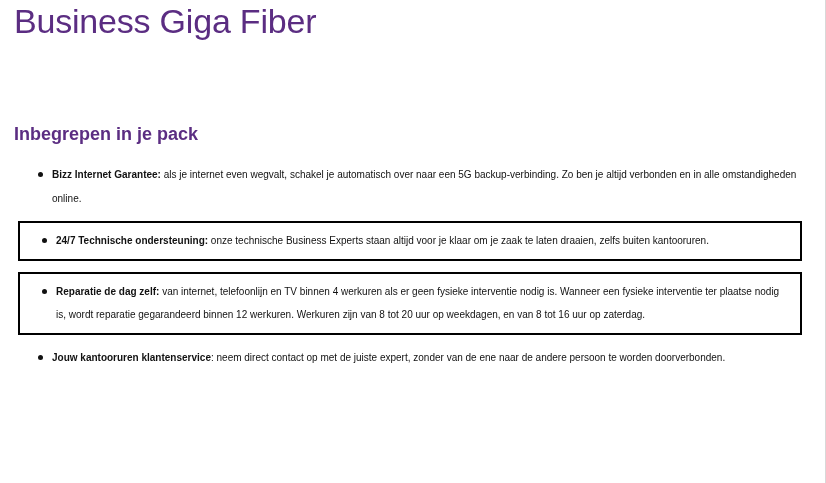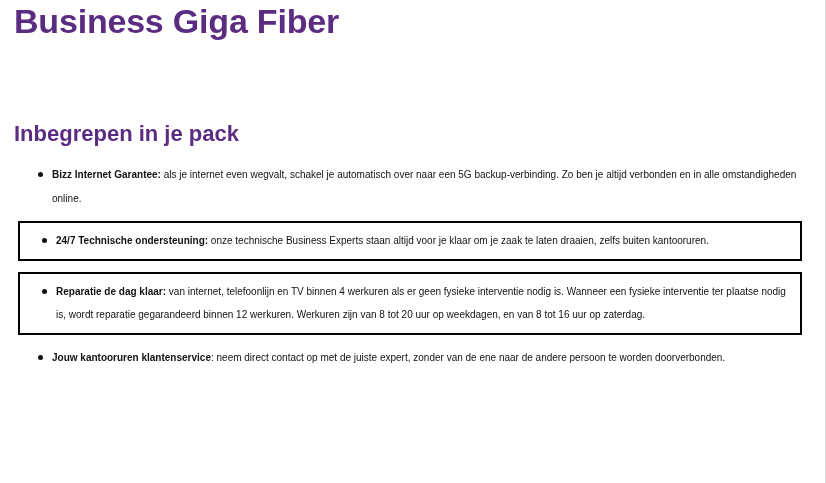--- a/index.html
+++ b/index.html
@@ -18,28 +18,28 @@
   .page {
     position: relative;
     width: 826px;
     height: 483px;
     box-sizing: border-box;
     padding: 0 14px;
   }
   .title {
     font-size: 34px;
     line-height: 38px;
-    font-weight: 700;
+    font-weight: 400;
     color: #5b2d82;
     margin: 0;
     padding-top: 2px;
     letter-spacing: -0.2px;
   }
   .section-heading {
-    font-size: 22px;
+    font-size: 18px;
     line-height: 26px;
     font-weight: 700;
     color: #5b2d82;
     margin: 0;
     padding-top: 81px;
   }
   .subheading {
     font-size: 15px;
     line-height: 20px;
     font-weight: 700;
@@ -113,21 +113,21 @@
       <span class="lead">Bizz Internet Garantee:</span><span> als je internet even wegvalt, schakel je automatisch over naar een 5G backup-verbinding. Zo ben je altijd verbonden en in alle omstandigheden online.</span>
     </li>
 
     <li class="highlighted">
       <span class="bullet"></span>
       <span class="lead">24/7 Technische ondersteuning:</span><span> onze technische Business Experts staan altijd voor je klaar om je zaak te laten draaien, zelfs buiten kantooruren.</span>
     </li>
 
     <li class="highlighted">
       <span class="bullet"></span>
-      <span class="lead">Reparatie de dag klaar:</span><span> van internet, telefoonlijn en TV binnen 4 werkuren als er geen fysieke interventie nodig is. Wanneer een fysieke interventie ter plaatse nodig is, wordt reparatie gegarandeerd binnen 12 werkuren. Werkuren zijn van 8 tot 20 uur op weekdagen, en van 8 tot 16 uur op zaterdag.</span>
+      <span class="lead">Reparatie de dag zelf:</span><span> van internet, telefoonlijn en TV binnen 4 werkuren als er geen fysieke interventie nodig is. Wanneer een fysieke interventie ter plaatse nodig is, wordt reparatie gegarandeerd binnen 12 werkuren. Werkuren zijn van 8 tot 20 uur op weekdagen, en van 8 tot 16 uur op zaterdag.</span>
     </li>
 
     <li class="plain">
       <span class="bullet"></span>
       <span class="lead">Jouw kantooruren klantenservice</span><span>: neem direct contact op met de juiste expert, zonder van de ene naar de andere persoon te worden doorverbonden.</span>
     </li>
 
   </ul>
 
   <div class="right-edge-line"></div>

